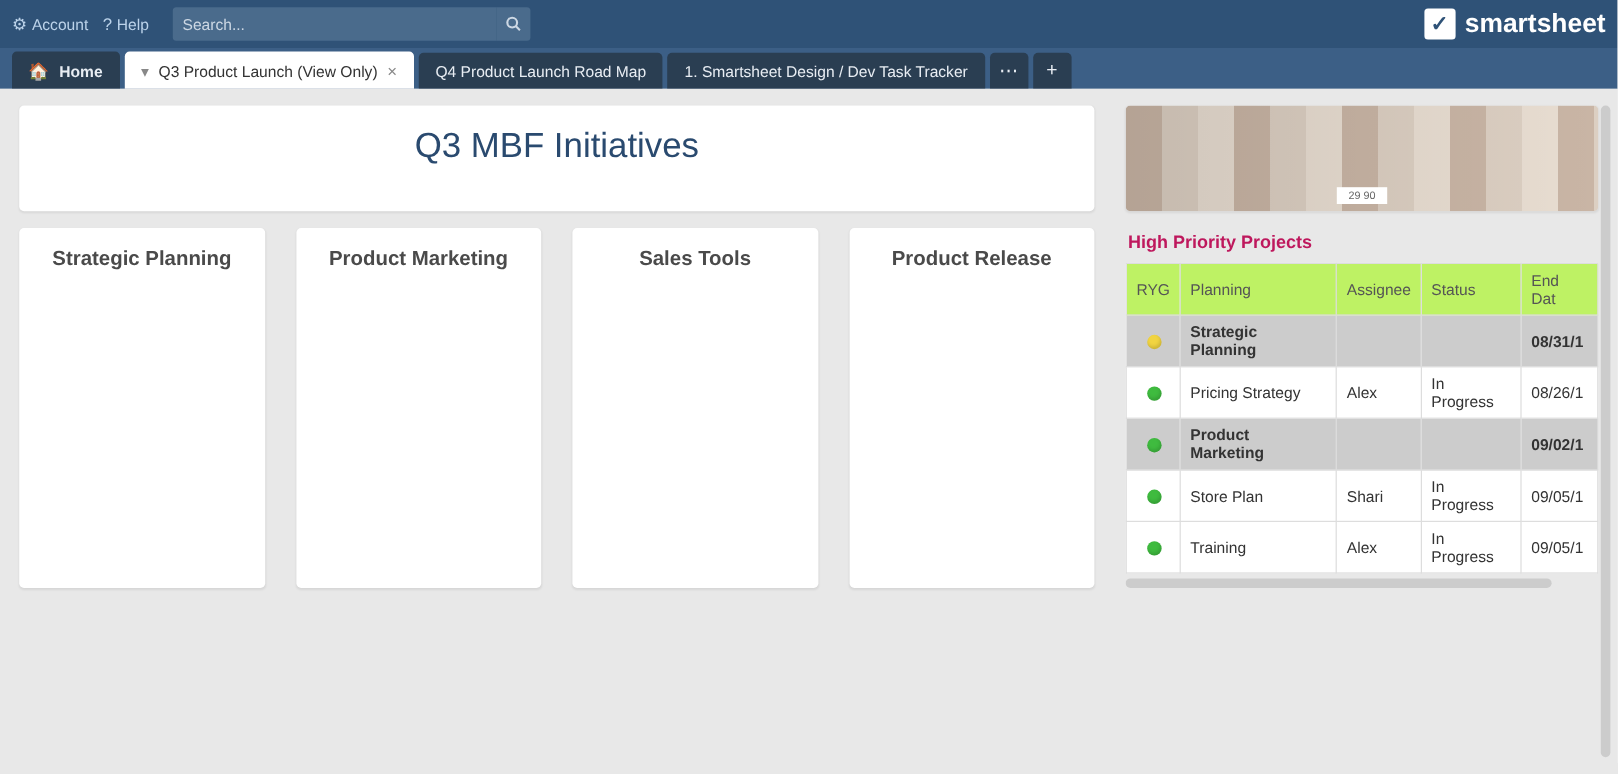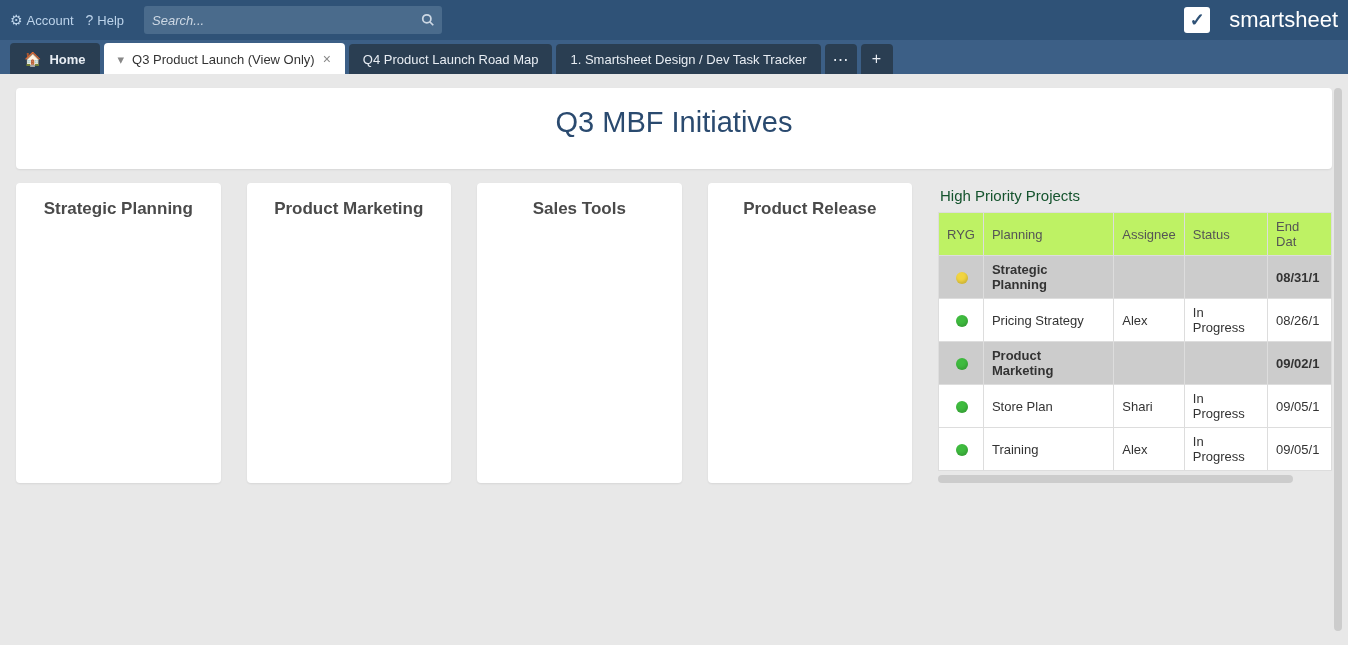--- a/index.html
+++ b/index.html
@@ -2,26 +2,26 @@
 <html><head>
 <meta charset="utf-8">
 <style>
 * { margin: 0; padding: 0; box-sizing: border-box; }
 body { font-family: Arial, Helvetica, sans-serif; font-size: 13px; background: #f2f2f2; overflow: hidden; }
 
 .topbar { background: #2f5277; height: 40px; display: flex; align-items: center; padding: 0 10px; color: #bcd3ea; gap: 12px; }
 .topbar .link { color: #bcd3ea; cursor: pointer; display: flex; align-items: center; gap: 4px; font-size: 13px; }
 .topbar .gear, .topbar .qmark { font-size: 14px; }
 .search-wrap { display: flex; align-items: center; margin-left: 8px; }
-.search { background: #4a6b8c; border: none; color: #fde047; padding: 10px 8px; width: 270px; height: 28px; font-size: 13px; font-style: italic; border-top-left-radius: 3px; border-bottom-left-radius: 3px; }
+.search { background: #4a6b8c; border: none; color: #fde047; padding: 10px 8px; width: 270px; height: 28px; font-size: 13px; border-top-left-radius: 3px; border-bottom-left-radius: 3px; }
 .search::placeholder { color: #cdd8e4; }
 .search-btn { background: #4a6b8c; border: none; width: 28px; height: 28px; border-top-right-radius: 3px; border-bottom-right-radius: 3px; color: #cdd8e4; cursor: pointer; display:flex; align-items:center; justify-content:center; }
 .logo { margin-left: auto; display: flex; align-items: center; gap: 8px; }
 .logo .check { width: 26px; height: 26px; background: #fff; border-radius: 3px; display:flex; align-items:center; justify-content:center; color: #2f5277; font-weight:bold; font-size:18px; }
-.logo .text { color: #fff; font-size: 22px; font-weight: 400; margin-left: 11px; }
+.logo .text { color: #fff; font-size: 22px; font-weight: 700; }
 
 .tabbar { background: #3c5f86; height: 34px; display: flex; align-items: flex-end; padding-left: 10px; gap: 4px; }
 .tab { background: #2a3e52; color: #e8edf3; padding: 8px 14px 7px 14px; border-top-left-radius: 4px; border-top-right-radius: 4px; font-size: 13px; display:flex; align-items:center; gap:8px; cursor:pointer; white-space:nowrap; }
 .tab.home { font-weight: bold; }
 .tab.home .house { font-size: 14px; }
 .tab.active { background: #fff; color: #333; }
 .tab .close { color: #888; font-size: 14px; }
 .sqbtn { background: #2a3e52; color: #e8edf3; width: 32px; height: 30px; border-top-left-radius:4px; border-top-right-radius:4px; display:flex; align-items:center; justify-content:center; cursor:pointer; font-size:16px; }
 
 .workspace { background: #e8e8e8; padding: 14px 16px; height: calc(645px - 74px); overflow: auto; position: relative; }
@@ -45,21 +45,21 @@
 .dot.yellow { background:#f1d441; box-shadow: inset -1px -2px 3px rgba(0,0,0,0.15); }
 .dot.green { background:#3fbb3f; box-shadow: inset -1px -2px 3px rgba(0,0,0,0.15); }
 .dot.red { background:#d44040; box-shadow: inset -1px -2px 3px rgba(0,0,0,0.15); }
 table { width:100%; border-collapse: collapse; background:#fff; font-size:13px; }
 th { background:#bef264; border:1px solid #ddd; padding:6px 8px; text-align:left; color:#555; font-weight:normal; }
 td { border:1px solid #ddd; padding:6px 8px; color:#333; }
 tr.group td { background:#ccc; font-weight:bold; }
 .ryg-cell { width:36px; text-align:center; }
 
 .hpp { width: 394px; }
-.hpp-title { font-size: 15px; font-weight: normal; color: #14532d; padding: 4px 2px 8px 2px; }
+.hpp-title { font-size: 15px; font-weight: bold; color: #be185d; padding: 4px 2px 8px 2px; }
 .hpp .scroll { overflow:hidden; position:relative; }
 .hpp .hbar { height:8px; background:#ccc; border-radius:4px; margin-top:4px; width:90%; }
 
 .mt { margin-top: 14px; }
 </style>
 </head>
 <body>
 
 <div class="topbar">
   <span class="link">
@@ -104,20 +104,23 @@
   <div class="sqbtn">⋯</div>
   <div class="sqbtn">+</div>
 </div>
 
 <div class="workspace">
 
   <div class="row">
     <div class="card header-card">
       <div class="header-title">Q3 MBF Initiatives</div>
     </div>
+    <div class="image-card">
+        <div class="tag">29 90</div>
+      </div>
   </div>
 
   <div class="row mt">
     <div class="card cat-card">Strategic Planning</div>
     <div class="card cat-card">Product Marketing</div>
     <div class="card cat-card">Sales Tools</div>
     <div class="card cat-card">Product Release</div>
     <div class="hpp">
       <div class="hpp-title">High Priority Projects</div>
       <div class="scroll">

